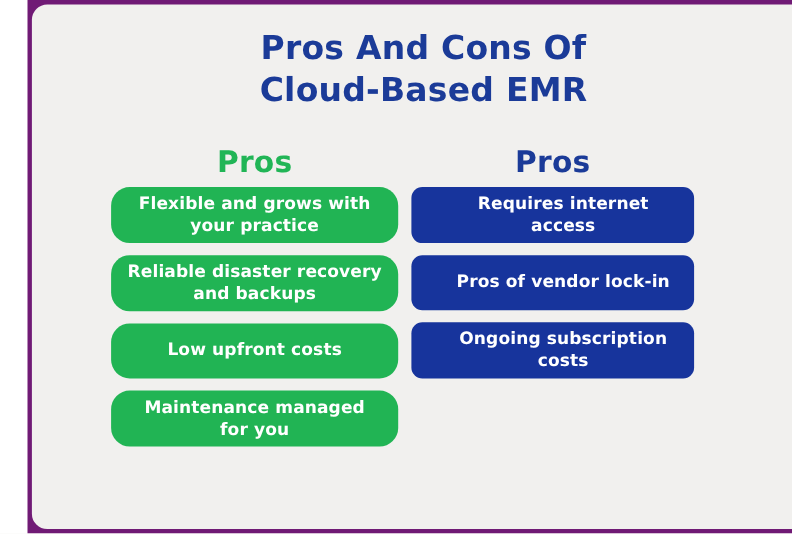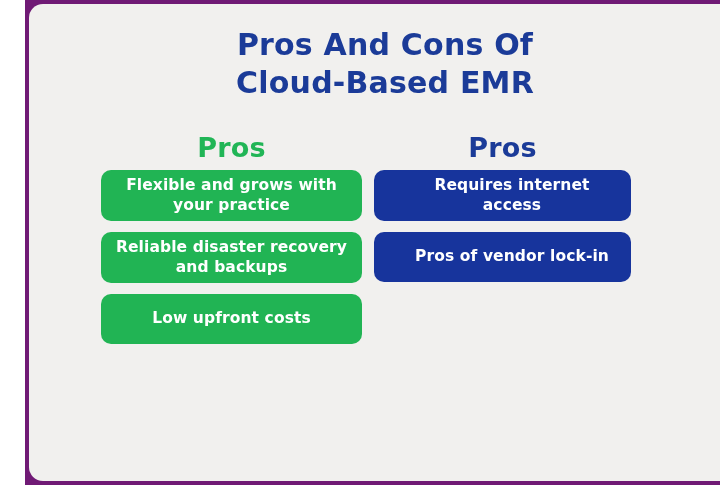--- a/index.html
+++ b/index.html
@@ -60,44 +60,47 @@
     justify-content: center;
     text-align: center;
     padding: 6px 14px;
     color: #ffffff;
     font-size: 15.5px;
     font-weight: 700;
     line-height: 19.5px;
     white-space: pre-line;
     letter-spacing: 0.1px;
   }
-  .card-green { background: #21b454; }
+  .card-green { background: #21b454; border-radius: 17px; }
   .card-navy  { background: #17349c; padding-left: 33px; }
 </style>
 </head>
 <body>
 
 <div class="frame">
   <div class="panel">
 
     <h1 class="title">Pros And Cons Of
 Cloud-Based EMR</h1>
 
     <div class="board">
 
       <div class="col col-pros">
         <h2 class="col-header">Pros</h2>
         <div class="card card-green">Flexible and grows with
 your practice</div>
         <div class="card card-green">Reliable disaster recovery
 and backups</div>
         <div class="card card-green">Low upfront costs</div>
+        <div class="card card-green">Maintenance managed
+for you</div>
       </div>
 
       <div class="col col-cons">
         <h2 class="col-header">Pros</h2>
         <div class="card card-navy">Requires internet access</div>
         <div class="card card-navy">Pros of vendor lock-in</div>
+        <div class="card card-navy">Ongoing subscription costs</div>
       </div>
 
     </div>
   </div>
 </div>
 
 </body></html>

